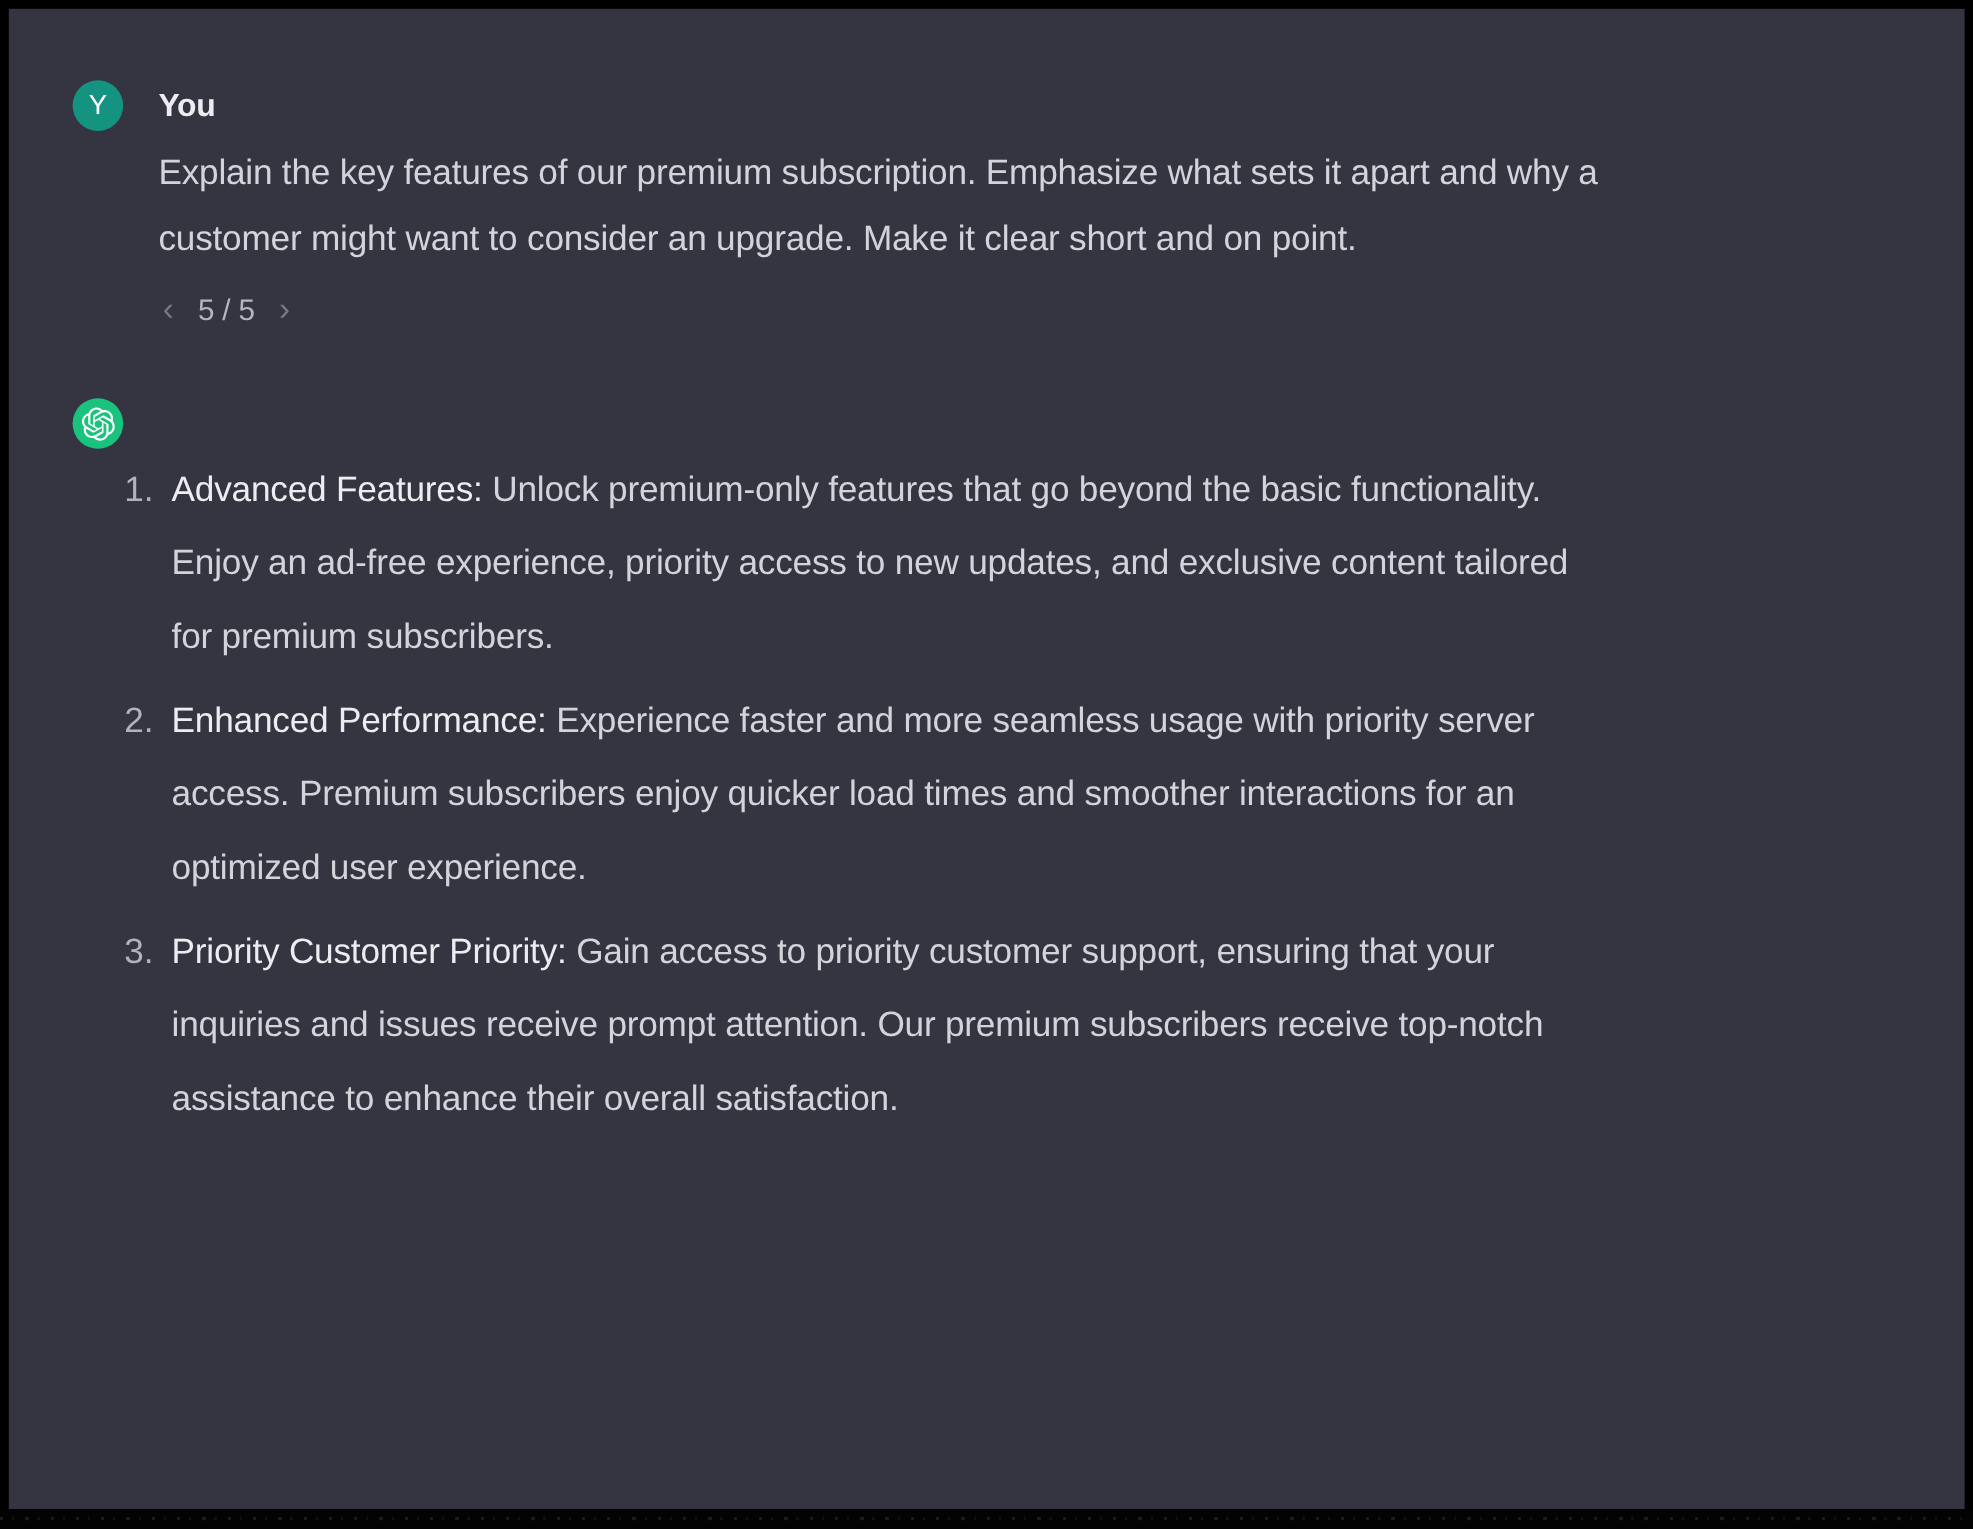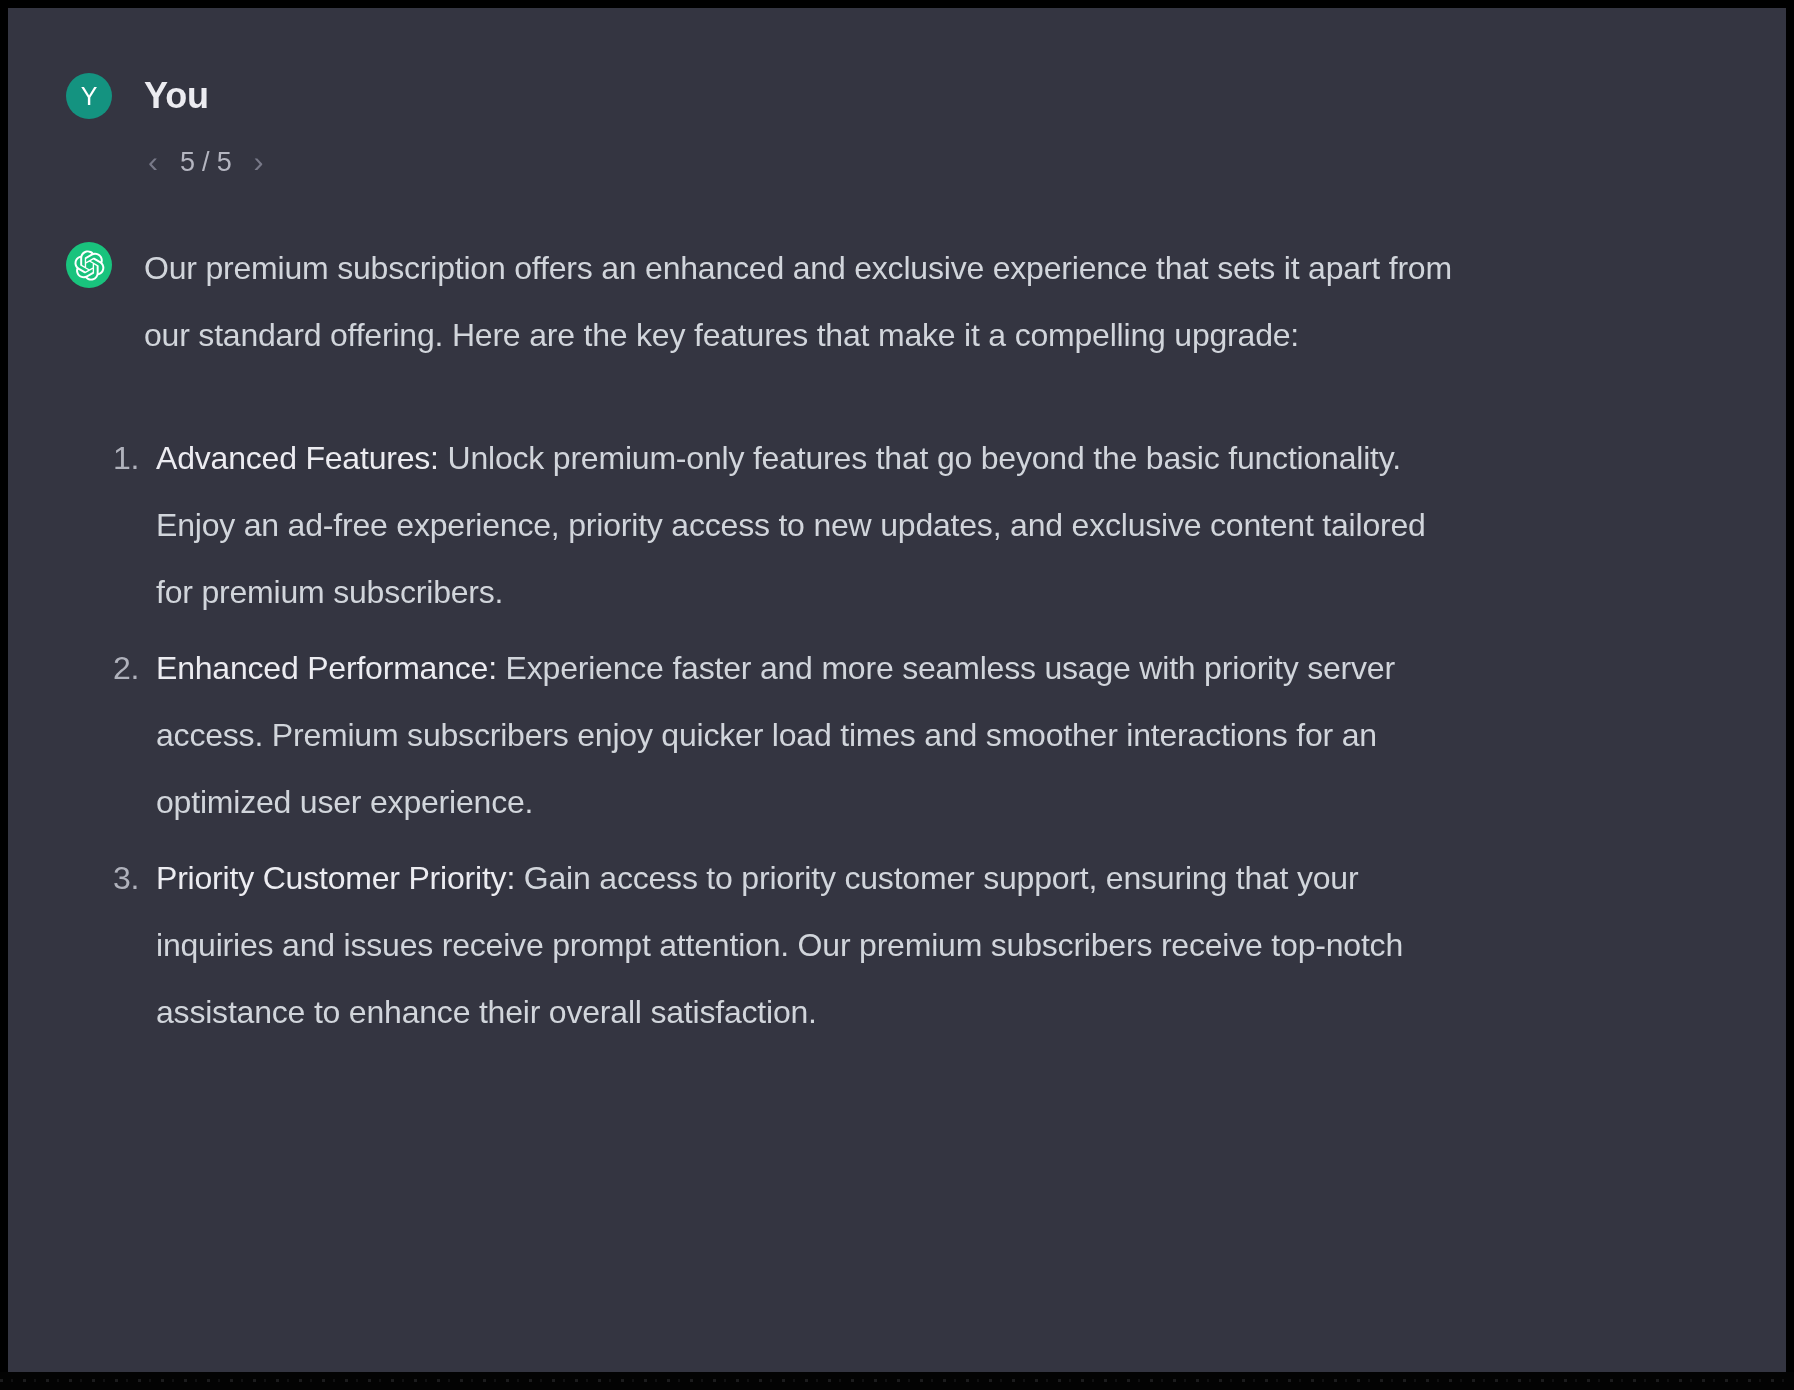--- a/index.html
+++ b/index.html
@@ -33,21 +33,21 @@
   .avatar {
     width: 46px; height: 46px; border-radius: 50%;
     flex: none; margin-top: 7px; margin-right: 32px;
     display: flex; align-items: center; justify-content: center;
     color: #ffffff;
   }
   .avatar.user-avatar { font-size: 25px; font-weight: 400; }
   .avatar.gpt-avatar svg { width: 31px; height: 31px; color: #ffffff; }
   .content { max-width: 1320px; }
   .name {
-    font-size: 36px; font-weight: 700; color: #ececf1;
+    font-size: 29px; font-weight: 700; color: #ececf1;
     line-height: 60px;
   }
   .msg-text { font-size: 32px; color: #d1d5db; }
   .user .msg-text { line-height: 60px; }
   .assistant .name { margin-bottom: 6px; }
   .assistant .msg-text { line-height: 67px; }
   .pager {
     display: flex; align-items: center; gap: 18px;
     margin-top: 18px; height: 36px;
     font-size: 27px; color: #b4b5c0;
@@ -74,36 +74,36 @@
 <body>
 
 <div class="app">
 
   <div class="message user">
     <div class="avatar user-avatar" style="background: rgb(20, 147, 128);">
       <span>Y</span>
     </div>
     <div class="content">
       <div class="name">You</div>
+      <div class="msg-text">Explain the key features of our premium subscription. Emphasize what sets it apart and why a customer might want to consider an upgrade. Make it clear short and on point.</div>
       <div class="pager">
         <button class="pager-btn">‹</button>
         <span>5 / 5</span>
         <button class="pager-btn">›</button>
       </div>
     </div>
   </div>
 
   <div class="message assistant">
     <div class="avatar gpt-avatar" style="background: rgb(25, 195, 125);">
       <svg viewBox="0 0 41 41" fill="none" xmlns="http://www.w3.org/2000/svg">
           <path d="M37.5324 16.8707C37.9808 15.5241 38.1363 14.0974 37.9886 12.6859C37.8409 11.2744 37.3934 9.91076 36.676 8.68622C35.6126 6.83404 33.9882 5.3676 32.0373 4.4985C30.0864 3.62941 27.9098 3.40259 25.8215 3.85078C24.8796 2.7893 23.7219 1.94125 22.4257 1.36341C21.1295 0.785575 19.7249 0.491269 18.3058 0.500197C16.1708 0.495044 14.0893 1.16803 12.3614 2.42214C10.6335 3.67624 9.34853 5.44666 8.6917 7.47815C7.30085 7.76286 5.98686 8.3414 4.8377 9.17505C3.68854 10.0087 2.73073 11.0782 2.02839 12.312C0.956464 14.1591 0.498905 16.2988 0.721698 18.4228C0.944492 20.5467 1.83612 22.5449 3.268 24.1293C2.81966 25.4759 2.66413 26.9026 2.81182 28.3141C2.95951 29.7256 3.40701 31.0892 4.12437 32.3138C5.18791 34.1659 6.81234 35.6322 8.76321 36.5013C10.7141 37.3704 12.8907 37.5973 14.979 37.1492C15.9208 38.2107 17.0786 39.0587 18.3747 39.6366C19.6709 40.2144 21.0755 40.5087 22.4946 40.4998C24.6307 40.5054 26.7133 39.8321 28.4418 38.5772C30.1704 37.3223 31.4556 35.5506 32.1119 33.5179C33.5027 33.2332 34.8167 32.6547 35.9659 31.821C37.115 30.9874 38.0728 29.9178 38.7752 28.684C39.8458 26.8371 40.3023 24.6979 40.0789 22.5748C39.8556 20.4517 38.9639 18.4544 37.5324 16.8707ZM22.4978 37.8849C20.7443 37.8874 19.0459 37.2733 17.6994 36.1501C17.7601 36.117 17.8666 36.0586 17.936 36.0161L25.9004 31.4156C26.1003 31.3019 26.2663 31.137 26.3813 30.9378C26.4964 30.7386 26.5563 30.5124 26.5549 30.2825V19.0542L29.9213 20.998C29.9389 21.0068 29.9541 21.0198 29.9656 21.0359C29.977 21.052 29.9842 21.0707 29.9867 21.0902V30.3889C29.9842 32.375 29.1946 34.2791 27.7909 35.6841C26.3872 37.0892 24.4838 37.8806 22.4978 37.8849ZM6.39227 31.0064C5.51397 29.4888 5.19742 27.7107 5.49804 25.9832C5.55718 26.0187 5.66048 26.0818 5.73461 26.1244L13.699 30.7248C13.8975 30.8408 14.1233 30.902 14.3532 30.902C14.583 30.902 14.8088 30.8408 15.0073 30.7248L24.731 25.1103V28.9979C24.7321 29.0177 24.7283 29.0376 24.7199 29.0556C24.7115 29.0736 24.6988 29.0893 24.6829 29.1012L16.6317 33.7497C14.9096 34.7416 12.8643 35.0097 10.9447 34.4954C9.02506 33.9811 7.38785 32.7263 6.39227 31.0064ZM4.29707 13.6194C5.17156 12.0998 6.55279 10.9364 8.19885 10.3327C8.19885 10.4013 8.19491 10.5228 8.19491 10.6071V19.808C8.19351 20.0378 8.25334 20.2638 8.36823 20.4629C8.48312 20.6619 8.64893 20.8267 8.84863 20.9404L18.5723 26.5542L15.206 28.4979C15.1894 28.5089 15.1703 28.5155 15.1505 28.5173C15.1307 28.5191 15.1107 28.516 15.0924 28.5082L7.04046 23.8557C5.32135 22.8601 4.06716 21.2235 3.55289 19.3046C3.03862 17.3858 3.30624 15.3413 4.29707 13.6194ZM31.955 20.0556L22.2312 14.4411L25.5976 12.4981C25.6142 12.4872 25.6333 12.4805 25.6531 12.4787C25.6729 12.4769 25.6928 12.4801 25.7111 12.4879L33.7631 17.1364C34.9967 17.849 36.0017 18.8982 36.6606 20.1613C37.3194 21.4244 37.6047 22.849 37.483 24.2684C37.3613 25.6878 36.8378 27.0432 35.9736 28.1759C35.1094 29.3086 33.9403 30.1717 32.6028 30.6641C32.6028 30.5947 32.6028 30.4733 32.6028 30.3889V21.188C32.6047 20.9586 32.5453 20.7328 32.4308 20.534C32.3162 20.3352 32.152 20.1705 31.955 20.0556ZM35.3055 15.0128C35.2464 14.9765 35.1431 14.9142 35.069 14.8717L27.1045 10.2712C26.906 10.1554 26.6803 10.0943 26.4504 10.0943C26.2206 10.0943 25.9948 10.1554 25.7963 10.2712L16.0726 15.8858V11.9982C16.0715 11.9783 16.0753 11.9585 16.0837 11.9405C16.0921 11.9225 16.1048 11.9068 16.1207 11.8949L24.1719 7.25025C25.4053 6.53903 26.8158 6.19376 28.2383 6.25482C29.6608 6.31589 31.0364 6.78077 32.2044 7.59508C33.3723 8.40939 34.2842 9.53945 34.8334 10.8531C35.3826 12.1667 35.5464 13.6095 35.3055 15.0128ZM14.2424 21.9419L10.8752 19.9981C10.8576 19.9893 10.8423 19.9763 10.8309 19.9602C10.8195 19.9441 10.8122 19.9254 10.8098 19.9058V10.6071C10.8107 9.18295 11.2173 7.78848 11.9819 6.58696C12.7466 5.38544 13.8377 4.42659 15.1275 3.82264C16.4173 3.21869 17.8524 2.99464 19.2649 3.1767C20.6775 3.35876 22.0089 3.93941 23.1034 4.85067C23.0427 4.88379 22.937 4.94215 22.8668 4.98473L14.9024 9.58517C14.7025 9.69878 14.5366 9.86356 14.4215 10.0626C14.3065 10.2616 14.2466 10.4877 14.2479 10.7175L14.2424 21.9419ZM16.071 17.9991L20.4018 15.4978L24.7325 17.9975V22.9985L20.4018 25.4983L16.071 22.9985V17.9991Z" fill="currentColor"></path>
         </svg>
     </div>
     <div class="content">
-      <div class="msg-text">Our premium subscription offers an enhanced and exclusive experience that sets it apart from our standard offering. Here are the key features that make it a compelling upgrade:</div>
       <ol class="kf-list">
         <li>
           <span class="li-num">1.</span><span class="li-title">Advanced Features:</span><span> Unlock premium-only features that go beyond the basic functionality. Enjoy an ad-free experience, priority access to new updates, and exclusive content tailored for premium subscribers.</span>
         </li>
         <li>
           <span class="li-num">2.</span><span class="li-title">Enhanced Performance:</span><span> Experience faster and more seamless usage with priority server access. Premium subscribers enjoy quicker load times and smoother interactions for an optimized user experience.</span>
         </li>
         <li>
           <span class="li-num">3.</span><span class="li-title">Priority Customer Priority:</span><span> Gain access to priority customer support, ensuring that your inquiries and issues receive prompt attention. Our premium subscribers receive top-notch assistance to enhance their overall satisfaction.</span>
         </li>

